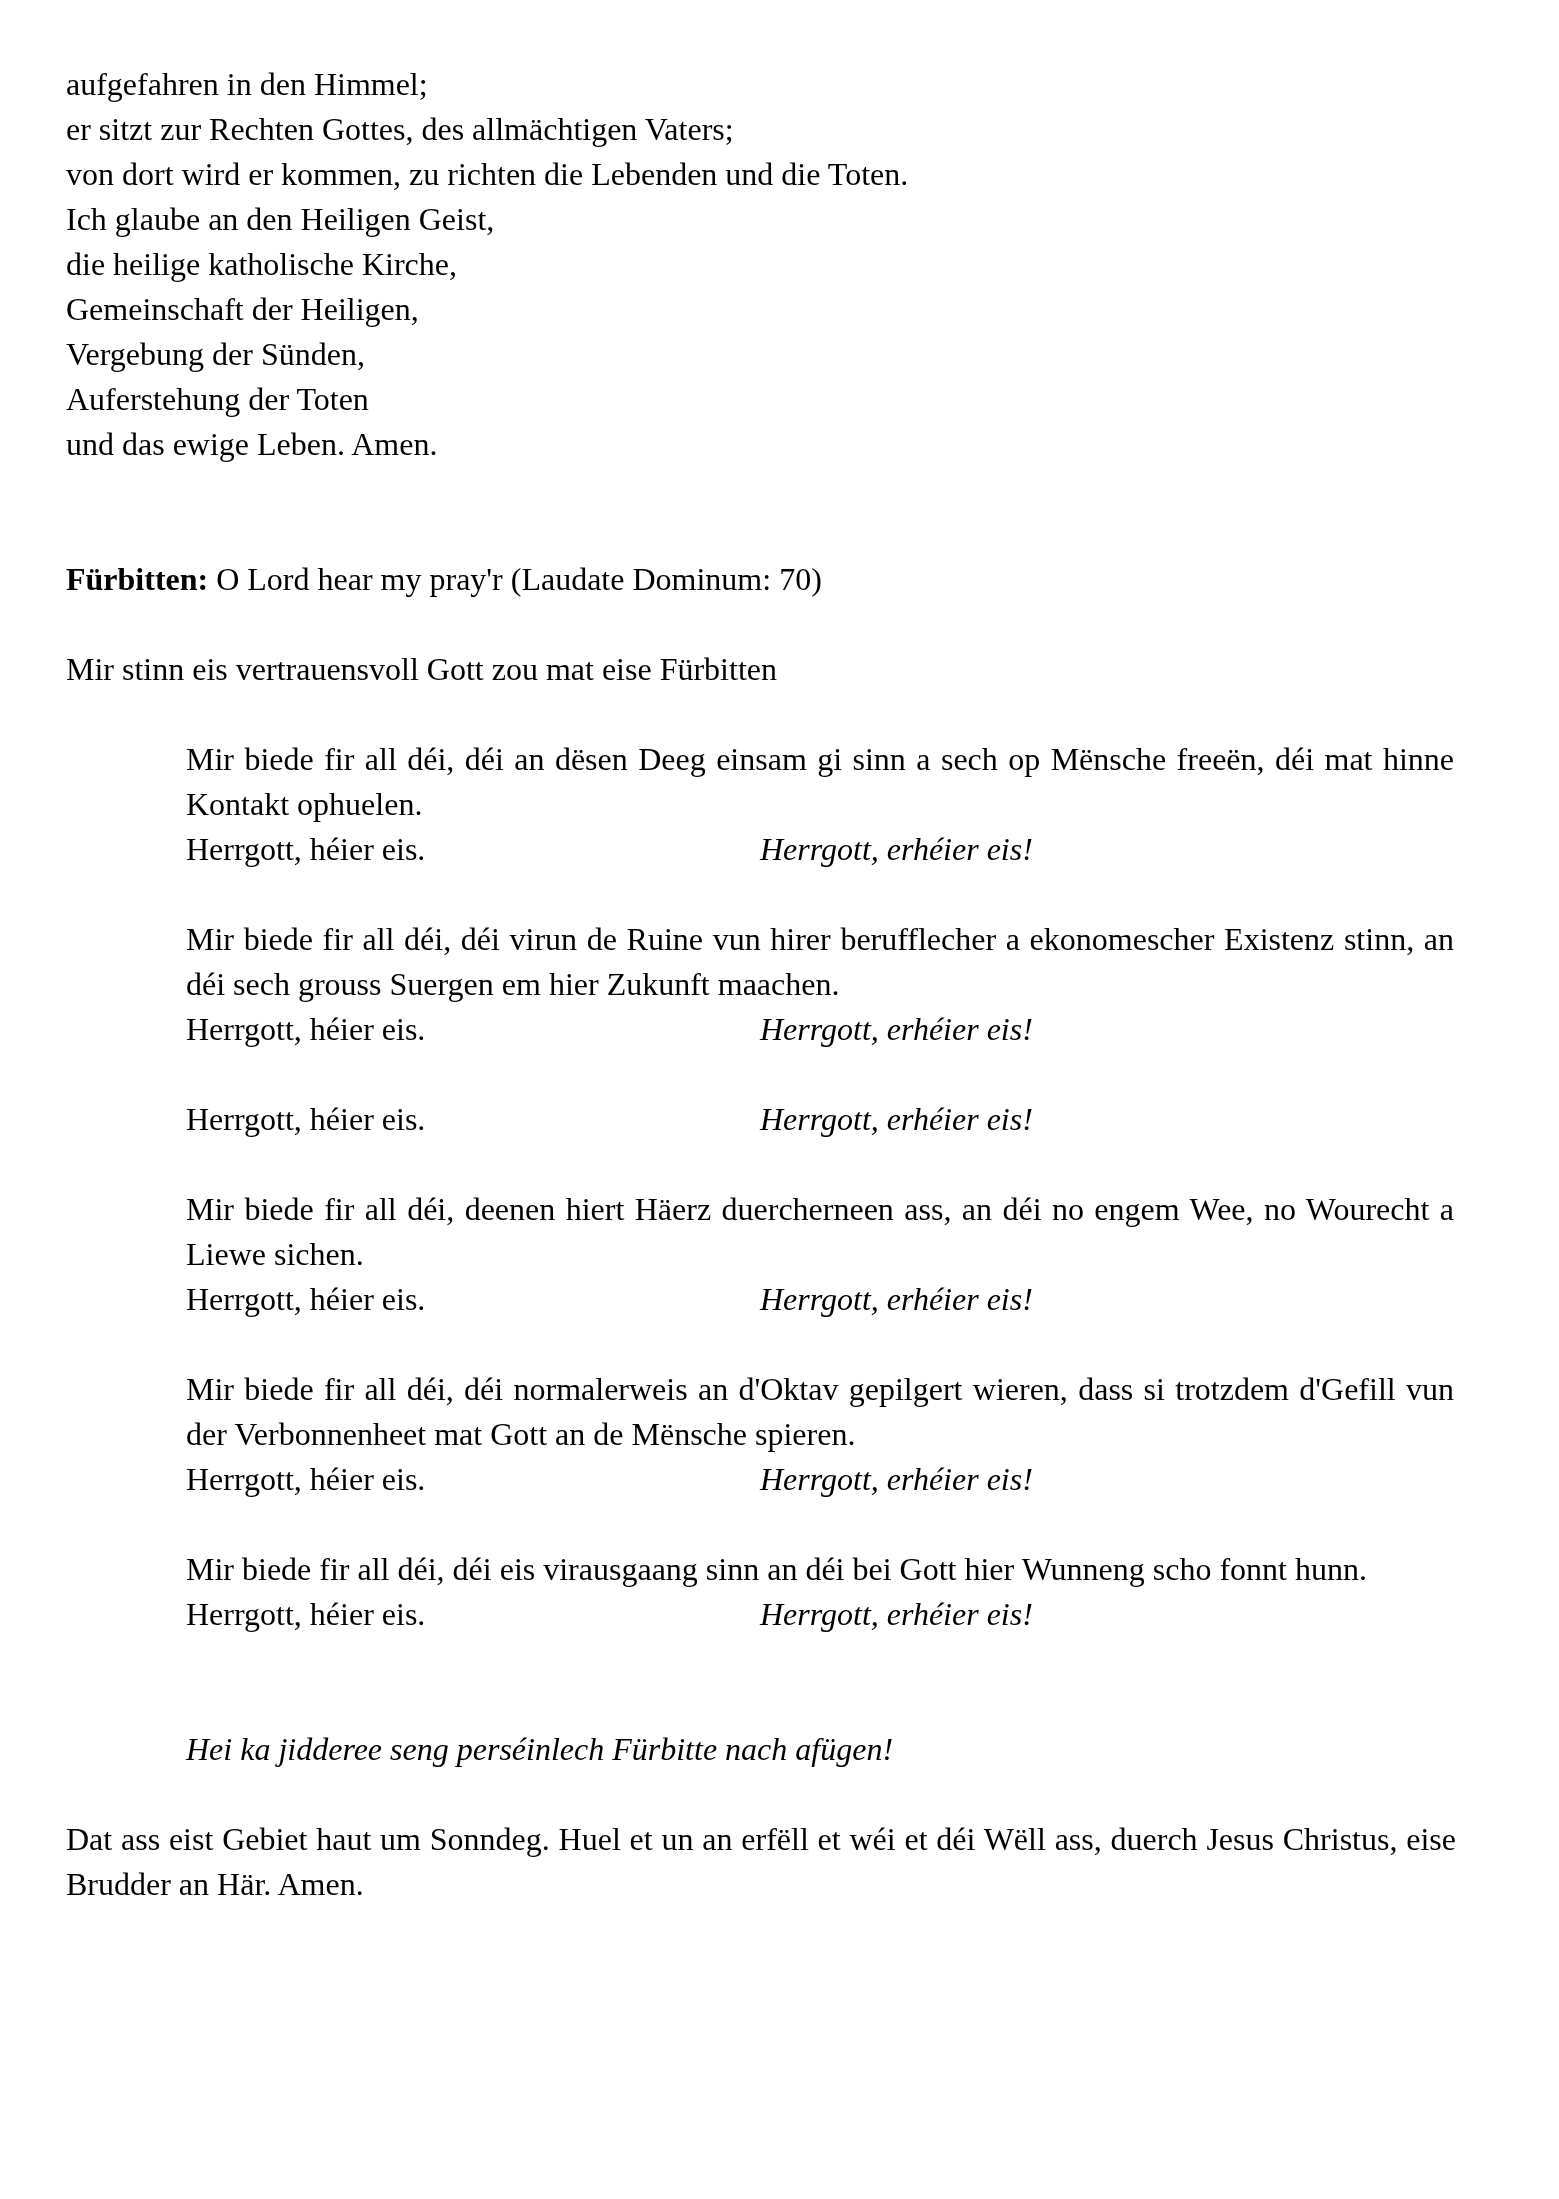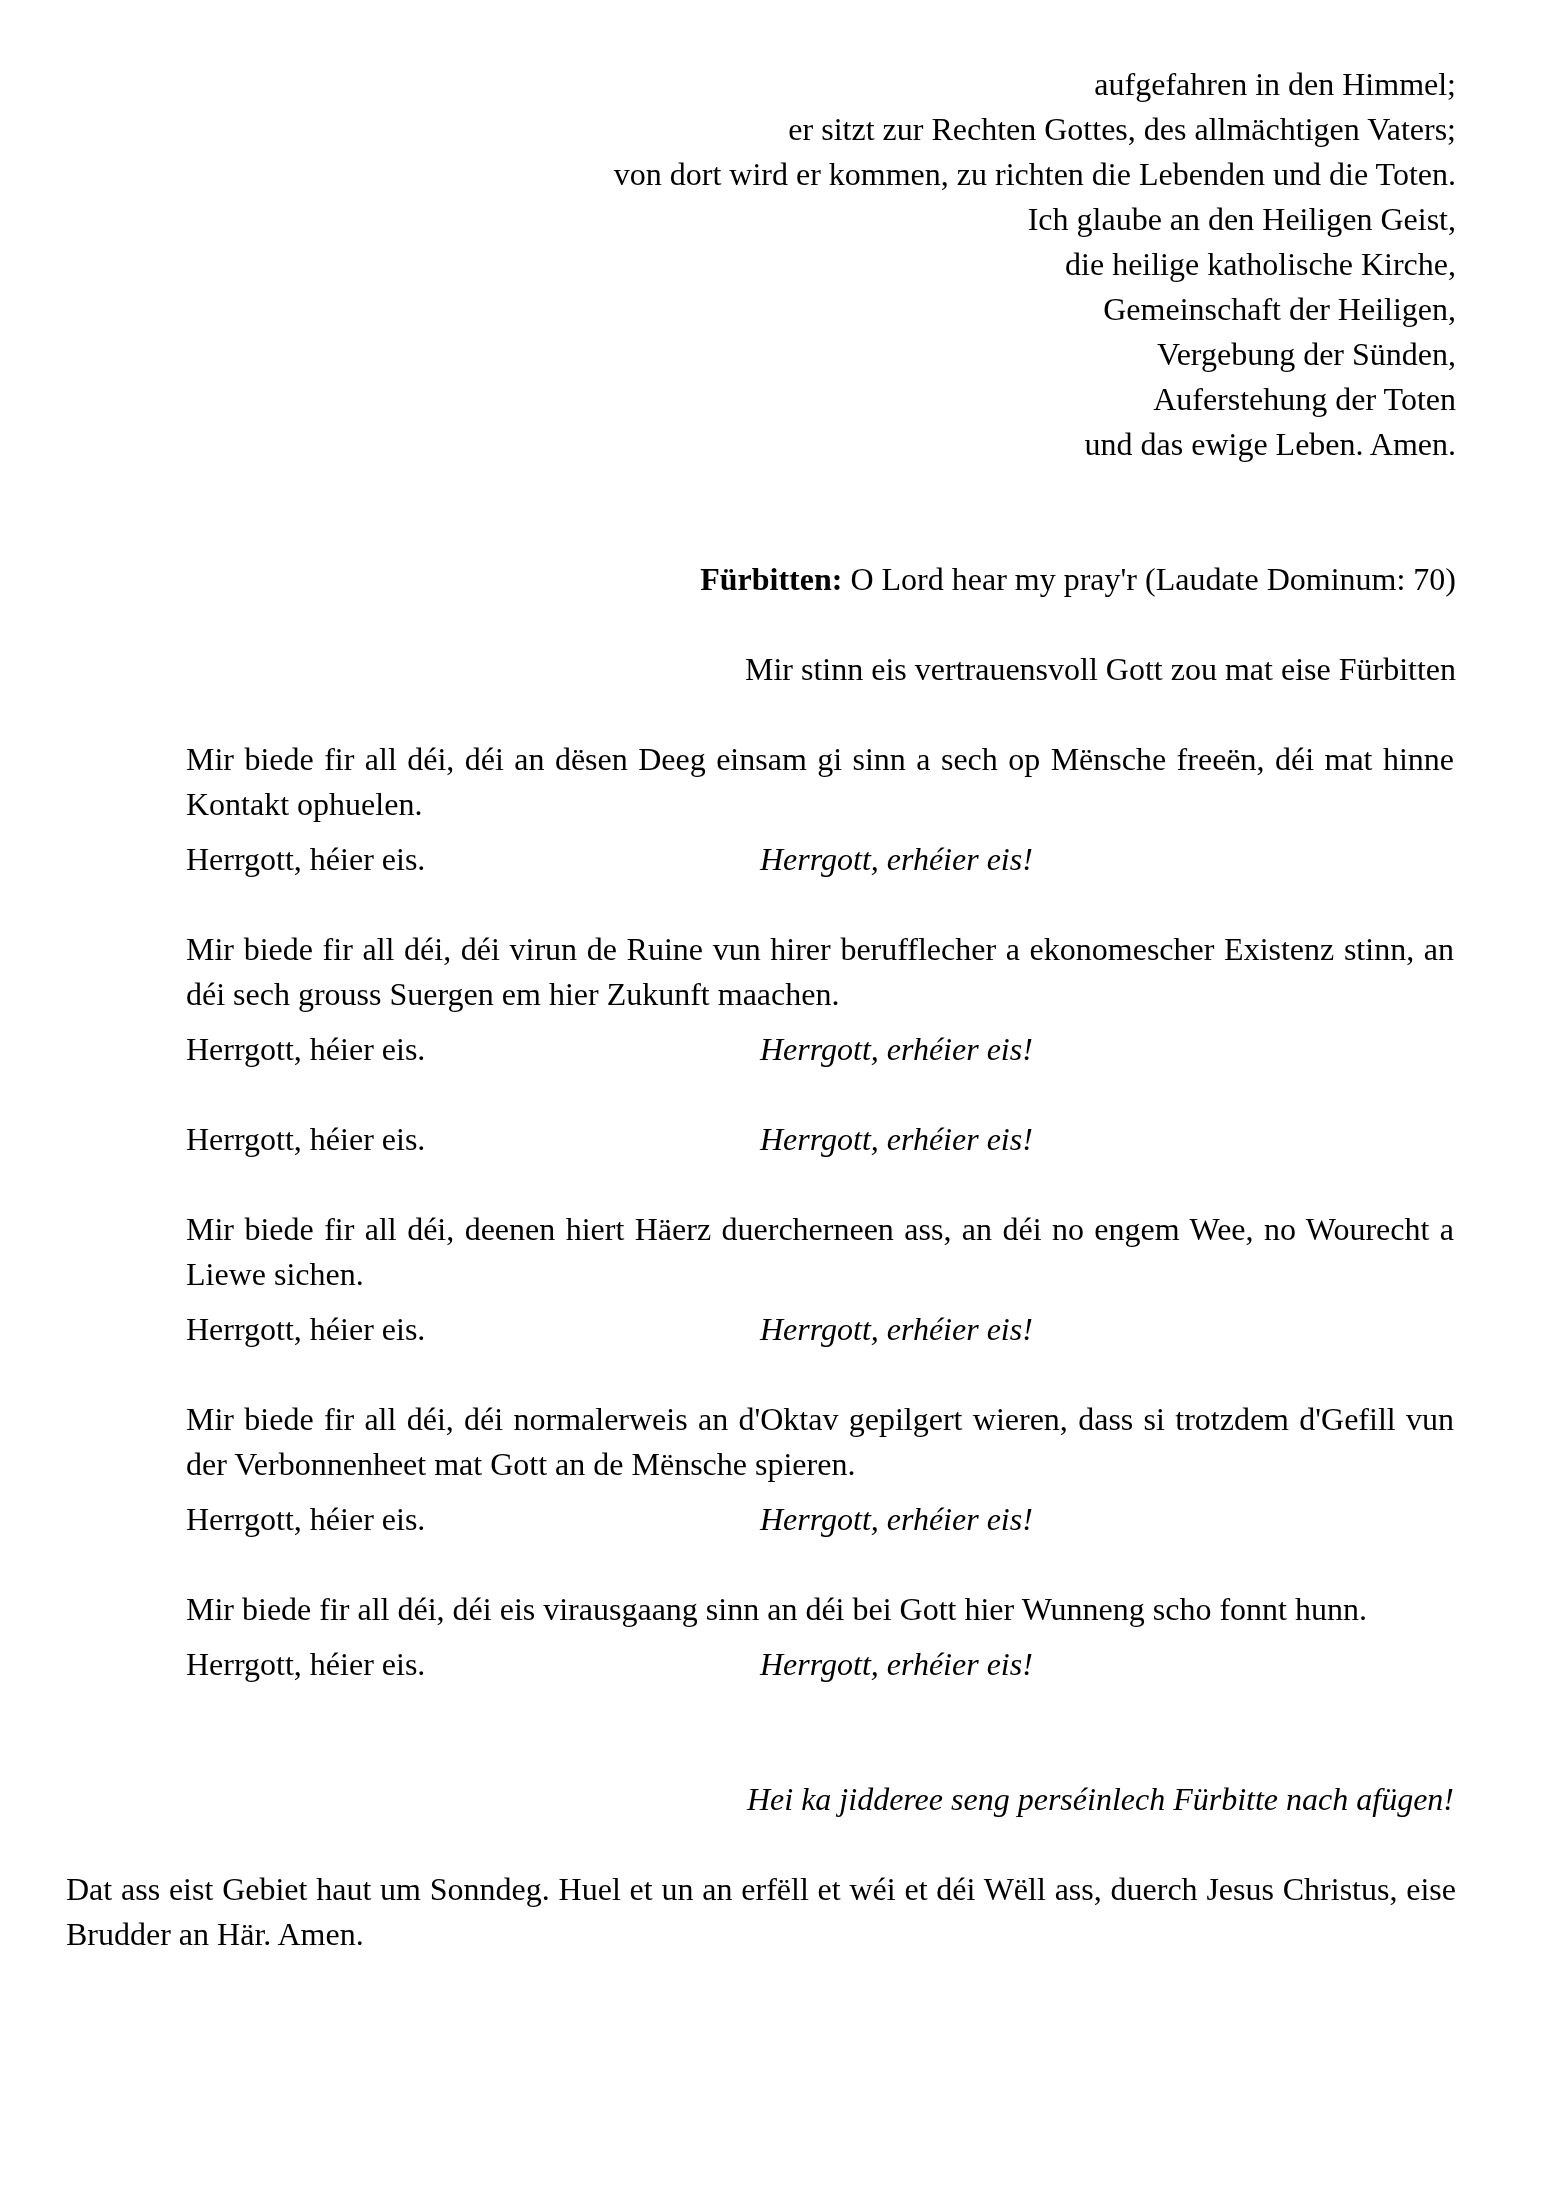--- a/index.html
+++ b/index.html
@@ -19,41 +19,39 @@
     }
     .page {
       position: absolute;
       left: 66px;
       top: 62px;
       width: 1390px;
     }
     .line {
       display: block;
       white-space: nowrap;
-      text-align: right;
     }
     .block { margin: 0; }
     .gap-large { height: 90px; }
     .gap-medium { height: 45px; }
     .gap-small { height: 45px; }
     .bold { font-weight: bold; }
     .italic { font-style: italic; }
     .indent {
       margin-left: 120px;
       width: 1268px;
     }
     .petition-text {
       text-align: justify;
       text-align-last: left;
       white-space: normal;
     }
     .response-row {
       display: flex;
       white-space: nowrap;
-      margin-top: 10px;
     }
     .response-left {
       width: 574px;
       flex: none;
     }
     .response-right {
       font-style: italic;
     }
     .petition { margin-bottom: 45px; }
   </style>

